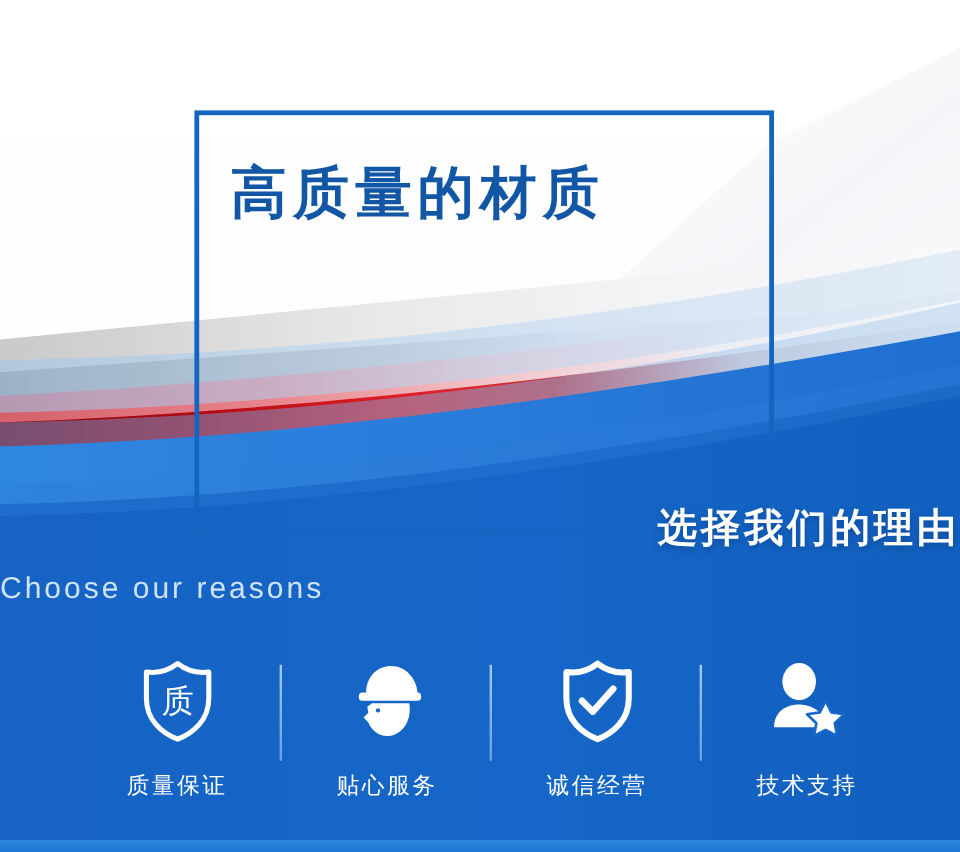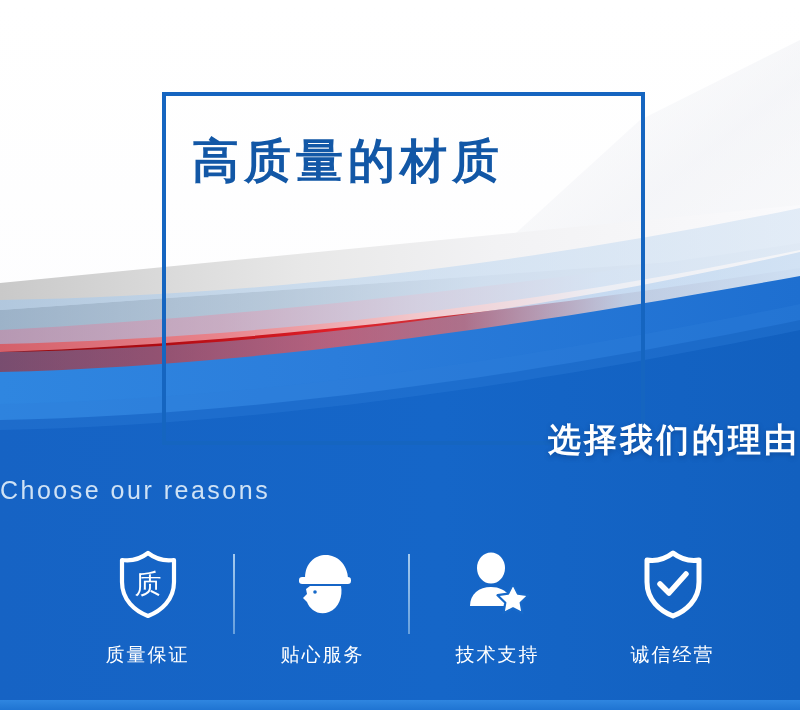--- a/index.html
+++ b/index.html
@@ -251,35 +251,35 @@
           <path d="M23 38 L54 38 C56 48 52 60 42 64 C32 68 23 62 20 54 L16 50 L20 46 L19 41 Z" fill="#ffffff"></path>
           <circle cx="28" cy="44" r="1.8" fill="#1769c9"></circle>
         </svg>
       </div>
       <div class="feature-label">贴心服务</div>
       <div class="divider"></div>
     </div>
 
     <div class="feature">
       <div class="feature-icon">
+        <svg class="ico" width="66" height="72" viewBox="0 0 66 72">
+          <path d="M33 5 C24 12 14 13 7 12 L7 34 C7 52 20 63 33 68 C46 63 59 52 59 34 L59 12 C52 13 42 12 33 5 Z" fill="none" stroke="#ffffff" stroke-width="5" stroke-linejoin="round"></path>
+          <path d="M20 36 L29 45 L46 26" fill="none" stroke="#ffffff" stroke-width="5.5" stroke-linecap="round" stroke-linejoin="round"></path>
+        </svg>
+      </div>
+      <div class="feature-label">诚信经营</div>
+      <div class="divider"></div>
+    </div>
+
+    <div class="feature">
+      <div class="feature-icon">
         <svg class="ico" width="72" height="72" viewBox="0 0 72 72">
           <ellipse cx="29" cy="20" rx="14" ry="15.5" fill="#ffffff"></ellipse>
           <path d="M8 58 C8 46 17 39 29 39 C38 39 45 43 49 50 L49 58 Z" fill="#ffffff"></path>
           <path d="M51 36 L55.8 45.6 L66.5 47.2 L58.7 54.7 L60.6 65.3 L51 60.3 L41.4 65.3 L43.3 54.7 L35.5 47.2 L46.2 45.6 Z" fill="#ffffff" stroke="#1769c9" stroke-width="2.2" stroke-linejoin="round"></path>
         </svg>
       </div>
       <div class="feature-label">技术支持</div>
 
     </div>
 
-    <div class="feature">
-      <div class="feature-icon">
-        <svg class="ico" width="66" height="72" viewBox="0 0 66 72">
-          <path d="M33 5 C24 12 14 13 7 12 L7 34 C7 52 20 63 33 68 C46 63 59 52 59 34 L59 12 C52 13 42 12 33 5 Z" fill="none" stroke="#ffffff" stroke-width="5" stroke-linejoin="round"></path>
-          <path d="M20 36 L29 45 L46 26" fill="none" stroke="#ffffff" stroke-width="5.5" stroke-linecap="round" stroke-linejoin="round"></path>
-        </svg>
-      </div>
-      <div class="feature-label">诚信经营</div>
-      <div class="divider"></div>
-    </div>
-
   </div>
 </div>
 
 </body></html>

